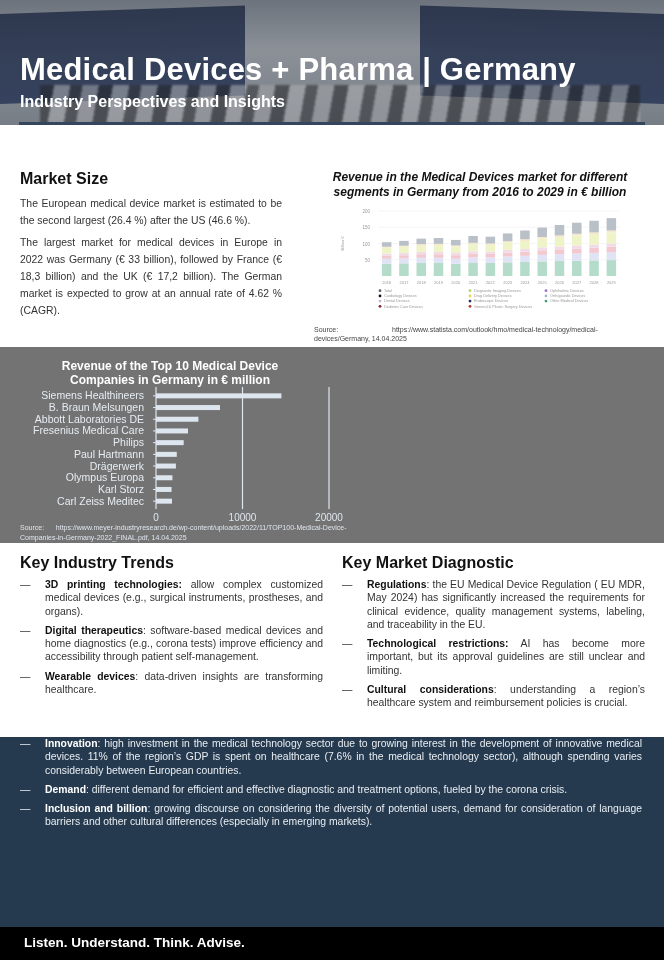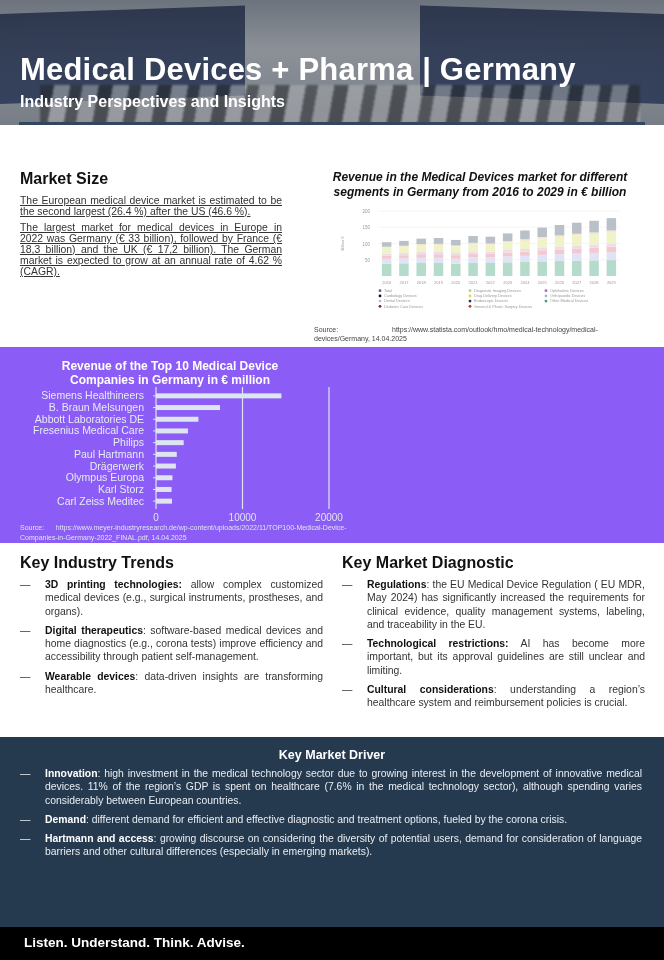--- a/index.html
+++ b/index.html
@@ -9,32 +9,32 @@
   .hero .box-l { position:absolute; left:-10px; top:10px; width:255px; height:90px; background:linear-gradient(180deg,#1f2c4a,#2a3b63); transform:skewY(-2deg); opacity:.85; }
   .hero .box-r { position:absolute; left:420px; top:10px; width:260px; height:90px; background:linear-gradient(180deg,#1f2c4a,#2a3b63); transform:skewY(2deg); opacity:.85; }
   .hero .pills { position:absolute; left:40px; top:85px; width:600px; height:45px;
     background: repeating-linear-gradient(100deg, #222 0 14px, #e9e9e9 14px 30px, #333 30px 42px, #d8d8d8 42px 58px); opacity:.55; filter:blur(1px); }
   .hero .shade { position:absolute; inset:0; background:rgba(40,45,55,0.30); }
   .hero h1 { position:absolute; left:20px; top:52px; margin:0; font-size:31px; font-weight:bold; color:#fff; letter-spacing:0.2px; white-space:nowrap; }
   .hero h2 { position:absolute; left:20px; top:93px; margin:0; font-size:16px; font-weight:bold; color:#fff; white-space:nowrap;text-align:right; }
   .hero .bar { position:absolute; left:19px; top:122px; width:626px; height:4px; background:#33465e; }
 
   .sec-title { font-weight:bold; font-size:16px; color:#111; margin:0; }
-  .para { font-size:10.4px; line-height:11px; text-align:justify; color:#333; margin:0 0 5px 0;text-decoration:underline; }
+  .para { font-size:10.4px; line-height:17px; text-align:justify; color:#333; margin:0 0 5px 0; }
 
   .market-size { position:absolute; left:20px; top:170px; width:262px; }
   .market-size .sec-title { margin-bottom:7px; }
 
   .rev-chart { position:absolute; left:314px; top:170px; width:332px; }
   .rev-chart .ctitle { text-align:center; font-weight:bold; font-size:12px; line-height:15px; color:#111; margin:0;font-style:italic; }
   .rev-chart svg { display:block; margin:3px auto 0 auto; }
   .rev-chart .source { font-size:7px; color:#444; margin-top:2px; line-height:9px; }
   .rev-chart .source .lbl { display:inline-block; width:78px; }
 
-  .dark1 { position:absolute; left:0; top:347px; width:664px; height:196px; background:#8b5cf6; }
+  .dark1 { position:absolute; left:0; top:347px; width:664px; height:196px; background:#737373; }
   .dark1 .ctitle { position:absolute; left:30px; top:12px; width:280px; text-align:center; color:#fff; font-weight:bold; font-size:12px; line-height:14px; }
   .dark1 svg { position:absolute; left:0; top:40px; }
   .dark1 .source { position:absolute; left:20px; top:176px; width:340px; font-size:7px; line-height:9.5px; color:#dfe6ee; }
 
   .trends { position:absolute; left:20px; top:554px; width:303px; }
   .challenges { position:absolute; left:342px; top:554px; width:303px; }
   .trends .sec-title, .challenges .sec-title { margin-bottom:6px; }
   ul.dash { list-style:none; margin:0; padding:0; }
   ul.dash li { position:relative; padding-left:25px; font-size:10.4px; line-height:13.3px; text-align:justify; color:#333; margin-bottom:6px; }
   ul.dash li .dsh { position:absolute; left:0; top:0; }
@@ -277,23 +277,22 @@
 <div class="challenges">
   <p class="sec-title">Key Market Diagnostic</p>
   <ul class="dash">
     <li><span class="dsh">—</span><b>Regulations</b><span>: the EU Medical Device Regulation ( EU MDR, May 2024) has significantly increased the requirements for clinical evidence, quality management systems, labeling, and traceability in the EU.</span></li>
     <li><span class="dsh">—</span><b>Technological restrictions:</b><span> AI has become more important, but its approval guidelines are still unclear and limiting.</span></li>
     <li><span class="dsh">—</span><b>Cultural considerations</b><span>: understanding a region’s healthcare system and reimbursement policies is crucial.</span></li>
   </ul>
 </div>
 
 <div class="dark2">
-  <div class="ktitle">Key Market Driver</div>
   <ul class="dash">
     <li><span class="dsh">—</span><b>Innovation</b><span>: high investment in the medical technology sector due to growing interest in the development of innovative medical devices. 11% of the region’s GDP is spent on healthcare (7.6% in the medical technology sector), although spending varies considerably between European countries.</span></li>
     <li><span class="dsh">—</span><b>Demand</b><span>: different demand for efficient and effective diagnostic and treatment options, fueled by the corona crisis.</span></li>
-    <li><span class="dsh">—</span><b>Hartmann and access</b><span>: growing discourse on considering the diversity of potential users, demand for consideration of language barriers and other cultural differences (especially in emerging markets).</span></li>
+    <li><span class="dsh">—</span><b>Inclusion and billion</b><span>: growing discourse on considering the diversity of potential users, demand for consideration of language barriers and other cultural differences (especially in emerging markets).</span></li>
   </ul>
 </div>
 
 <div class="footer">
   <span>Listen. Understand. Think. Advise.</span>
 </div>
 
 </body></html>

